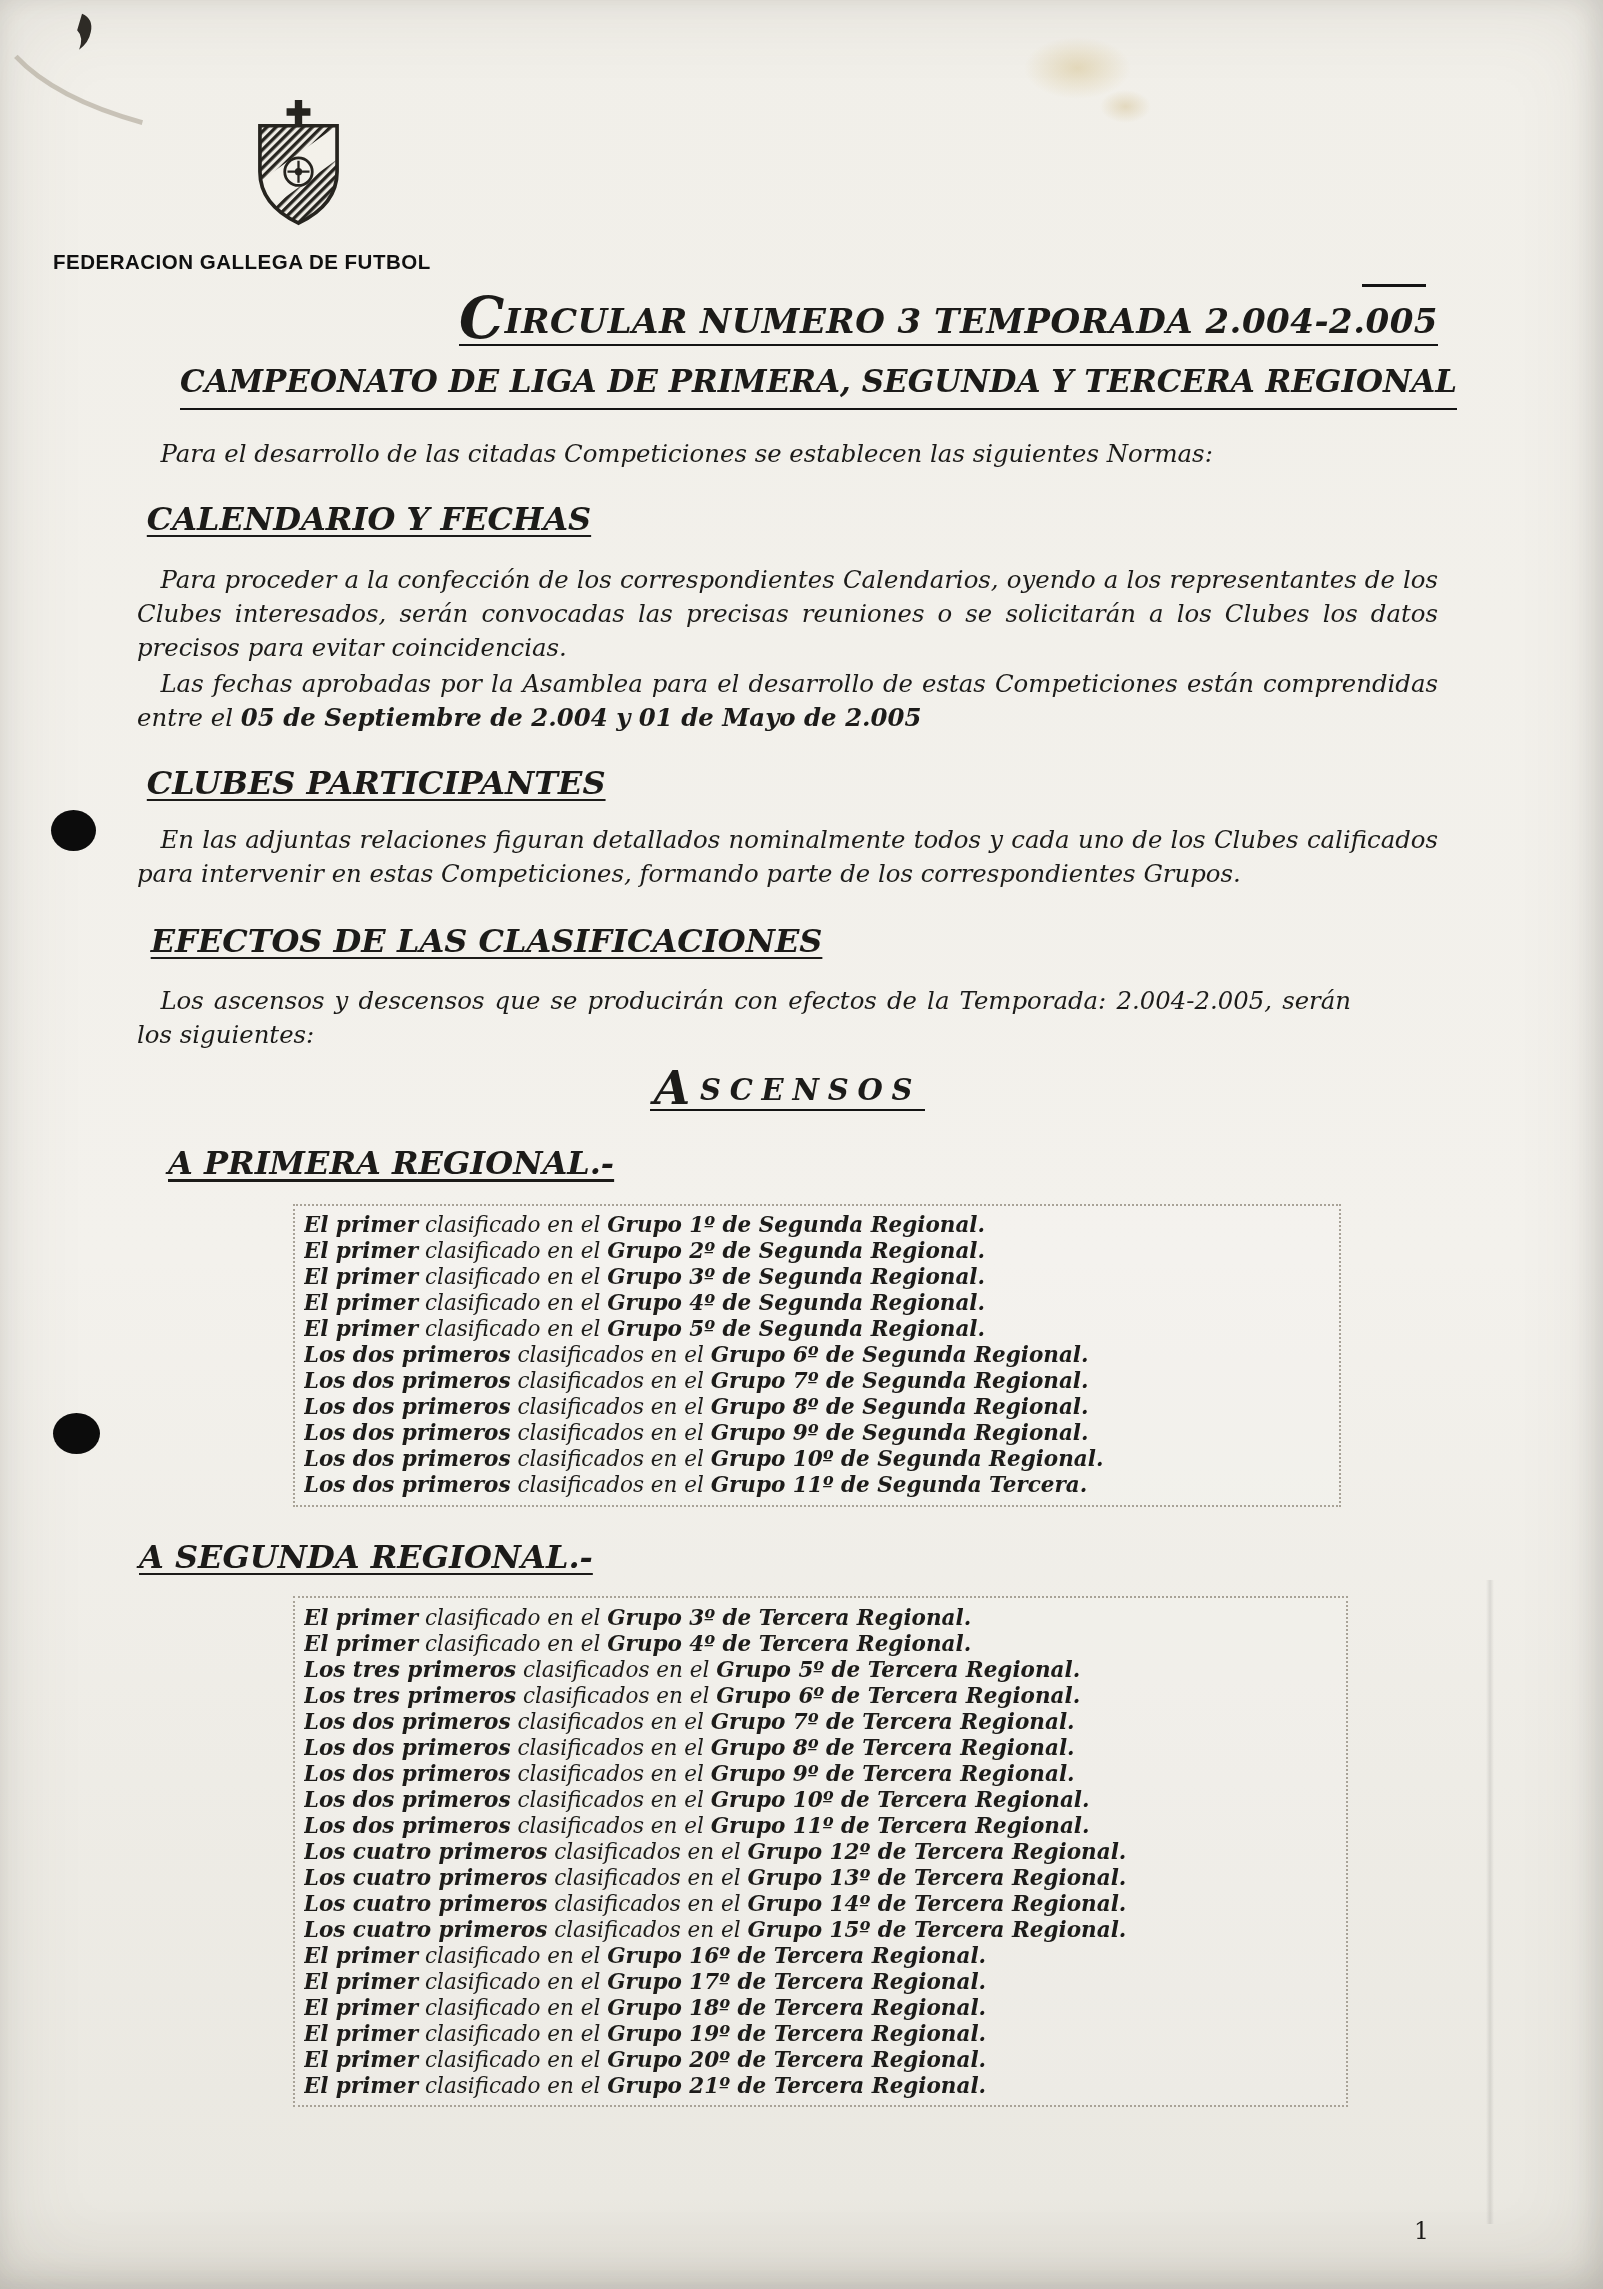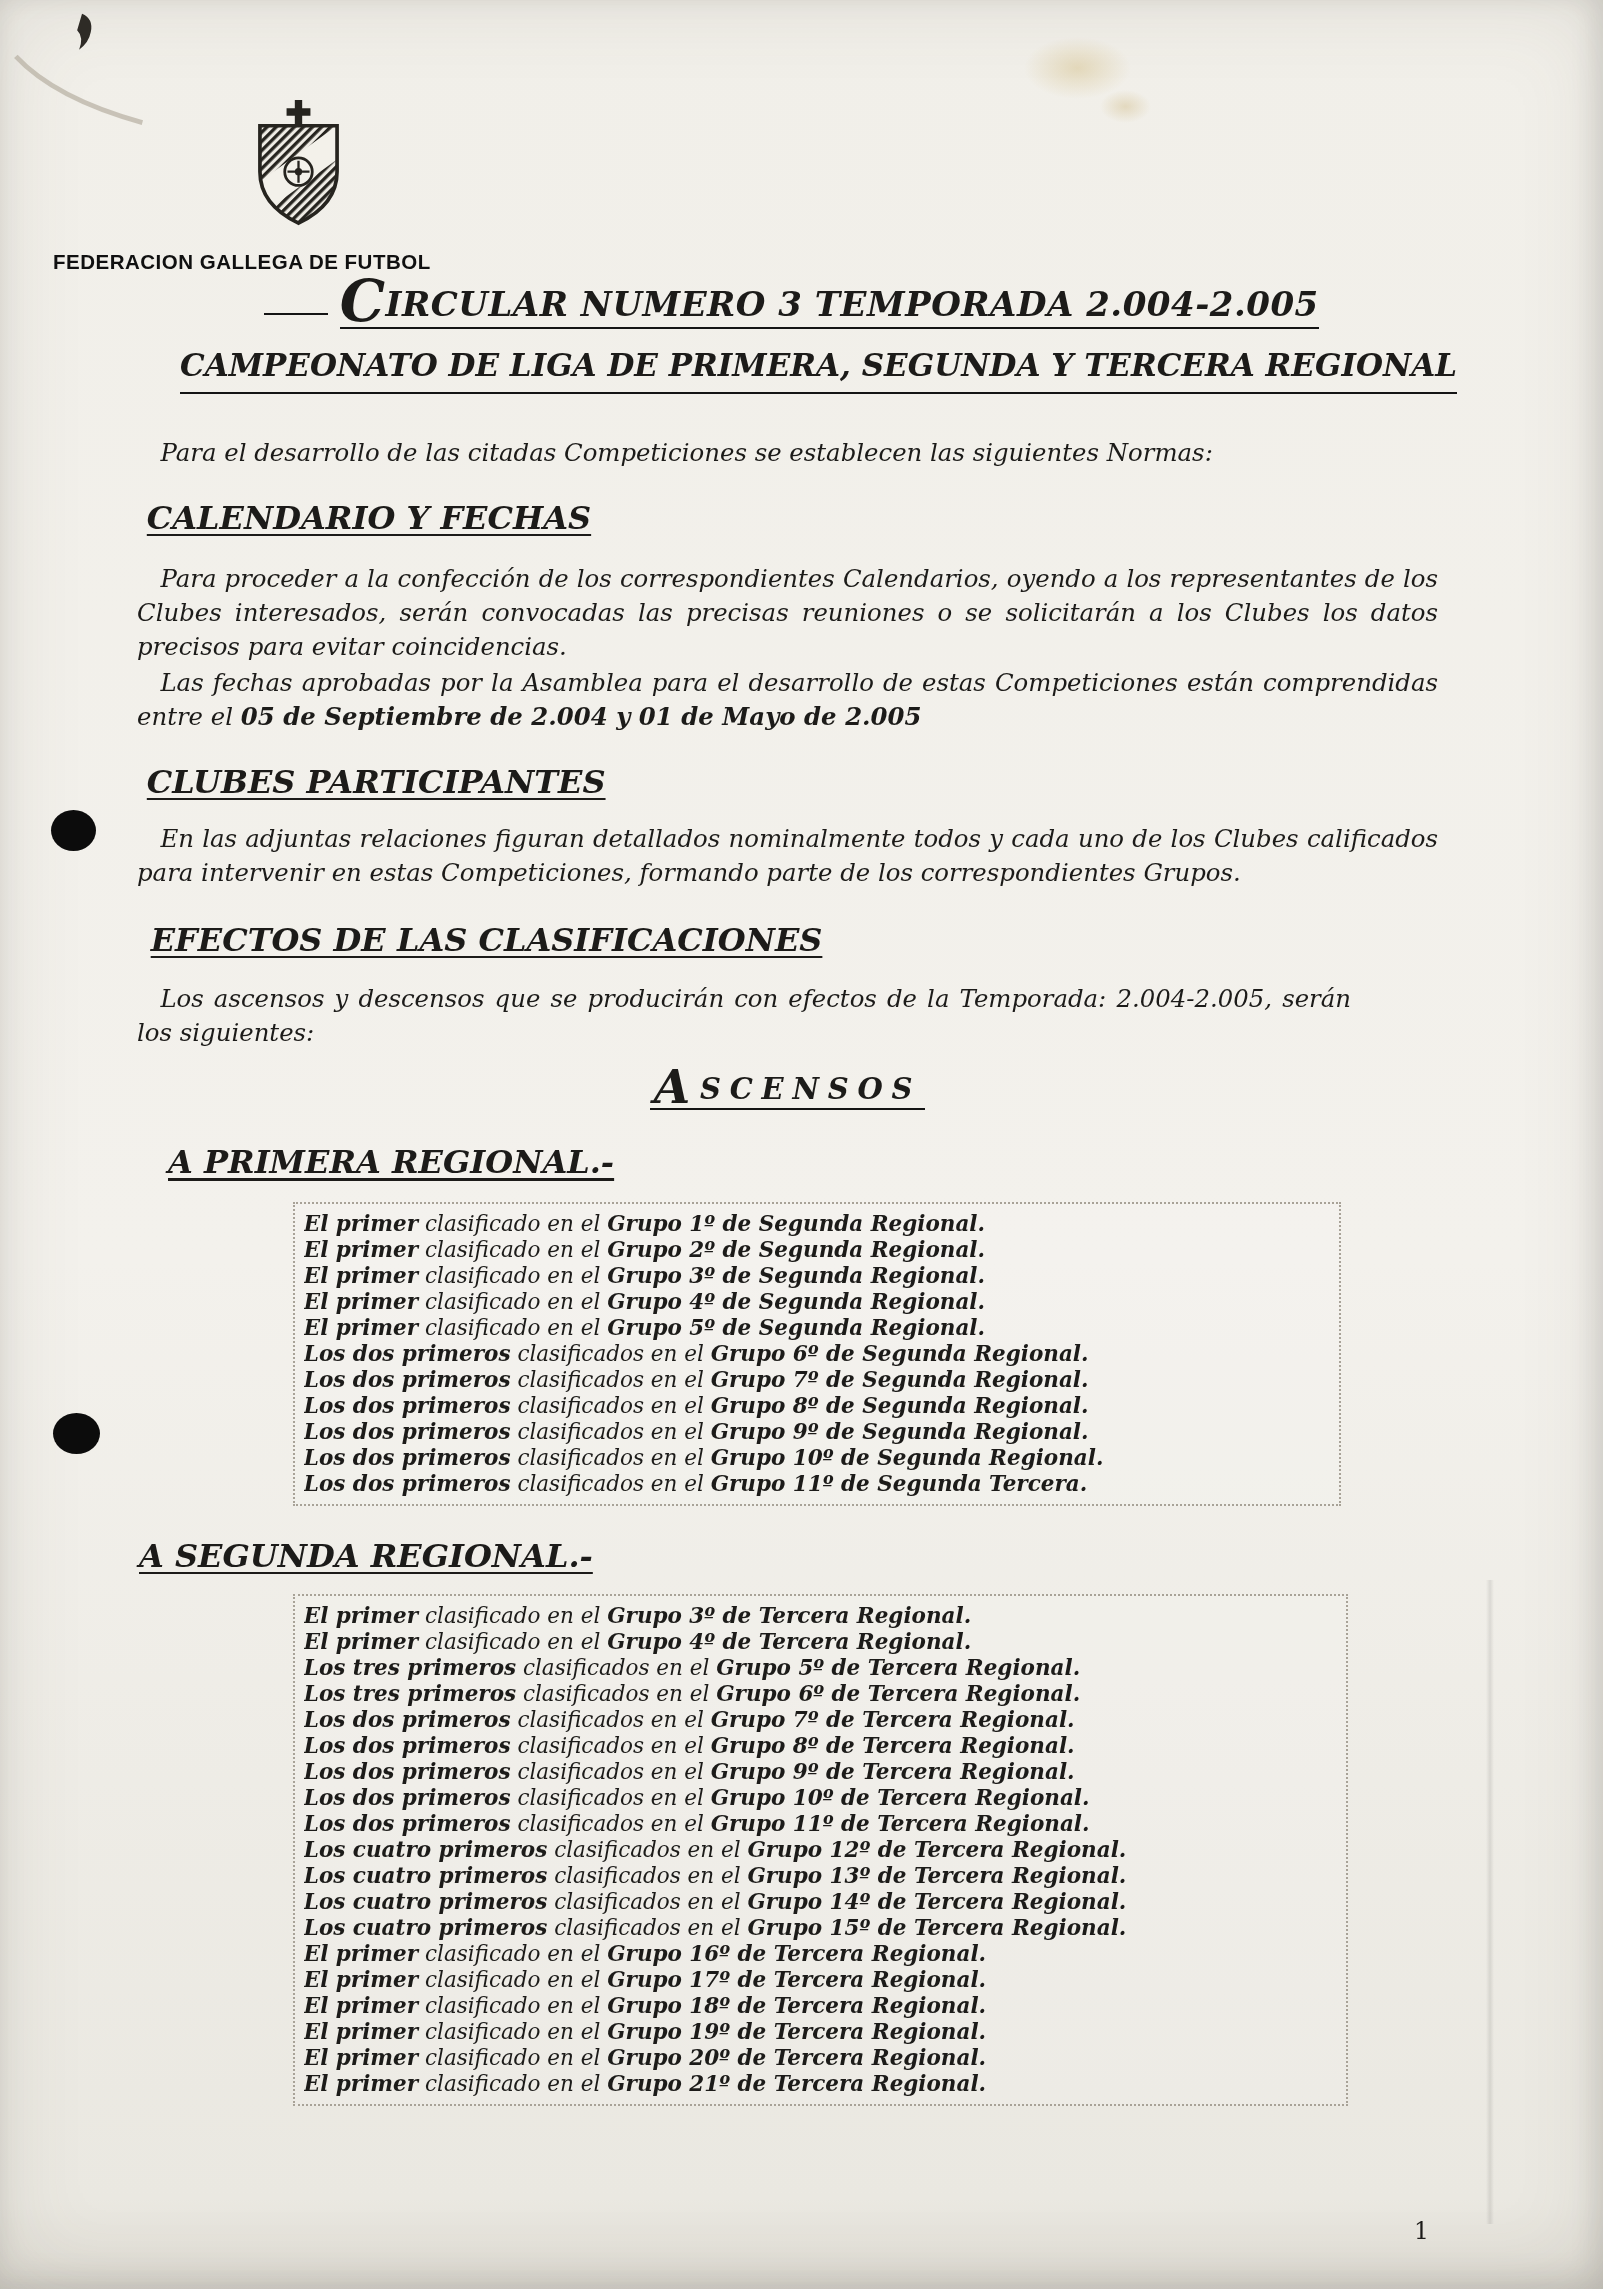--- a/index.html
+++ b/index.html
@@ -35,33 +35,33 @@
   
   .crest { display:block; margin:98px 0 0 111px; }
   .letterhead {
     margin:23.4px 0 0 -84px;
     font-family:"Liberation Sans","DejaVu Sans",sans-serif;
     font-style:normal; font-weight:bold;
     font-size:20.5px; letter-spacing:0.5px; color:#101010;
   }
 
   
-  .title-row { margin:9.8px 0 0 127px; display:flex; align-items:flex-end; }
+  .title-row { margin:9.8px 0 0 127px; display:flex; align-items:flex-end;flex-direction:column; }
   .title-dash { display:inline-block; width:64px; height:2.9px; background:#141414; margin:0 11.7px 13.7px 0; }
   .doc-title { display:inline-block; border-bottom:2.9px solid #141414; padding-bottom:2.9px;
     font-weight:bold; font-size:34px; letter-spacing:0.5px; white-space:nowrap; }
   .cap { font-size:57px; line-height:0; vertical-align:-4.9px; }
 
   .subtitle { margin:17.6px 0 0 43px; }
   .subtitle span { display:inline-block; border-bottom:2.9px solid #141414; padding-bottom:9px;
     font-weight:bold; font-size:31px; white-space:nowrap; }
 
   
   p { margin:0; font-size:24.4px; line-height:34px; text-align:justify; text-indent:23.4px; }
-  .intro { margin-top:42px; }
+  .intro { margin-top:27px; }
   .sec { font-weight:bold; font-size:32px; text-decoration:underline;
     text-decoration-thickness:2px; text-underline-offset:4.9px; }
   .h-calendario { margin:29px 0 0 9.8px; }
   .p-calendario-1 { margin-top:25px; }
   .p-calendario-2 { margin-top:2px; }
   .h-clubes { margin:29px 0 0 9.8px; }
   .p-clubes { margin-top:21px; }
   .h-efectos { margin:31px 0 0 13.7px; }
   .p-efectos { margin-top:23.4px; max-width:1214px; }
 

